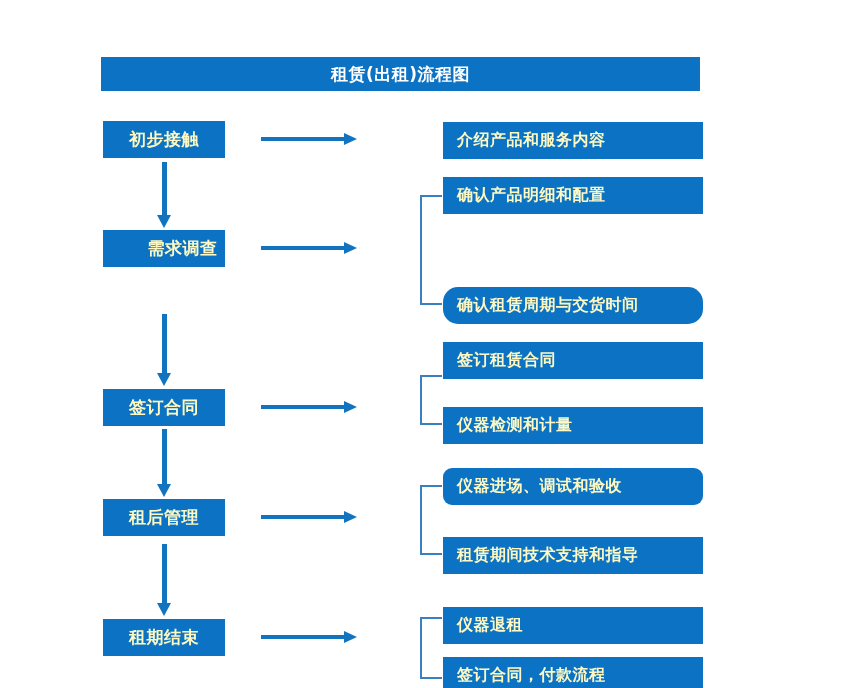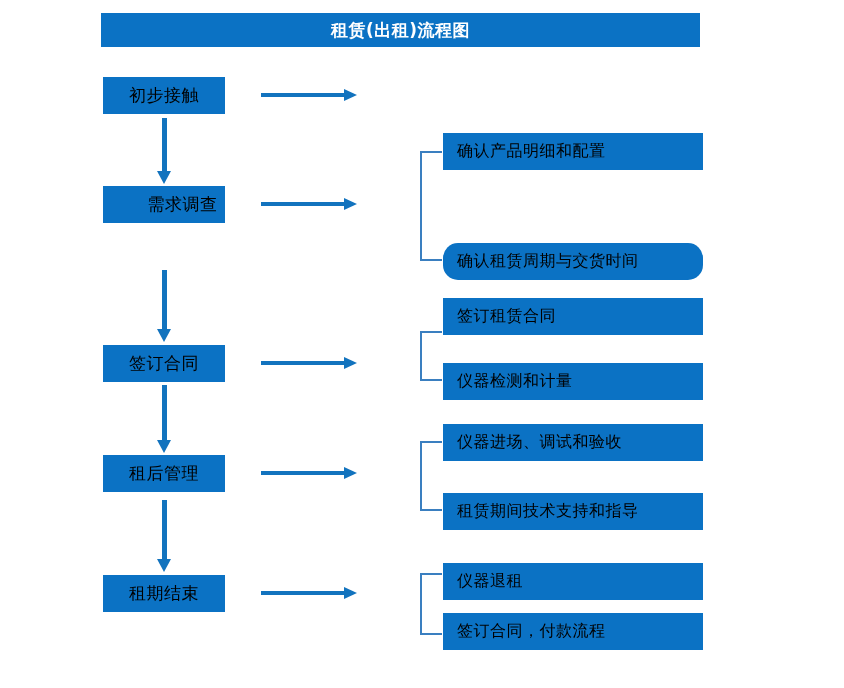--- a/index.html
+++ b/index.html
@@ -10,26 +10,27 @@
     width: 844px;
     height: 688px;
     background: #ffffff;
     font-family: "DejaVu Sans", "Liberation Sans", sans-serif;
     overflow: hidden;
   }
   #canvas {
     position: relative;
     width: 844px;
     height: 524px;
+    margin-top: 44px;
   }
   .box {
     position: absolute;
     background: #0B72C4;
-    color: #000000;
-    font-weight: normal;
+    color: #fef9c3;
+    font-weight: bold;
     display: flex;
     align-items: center;
     box-sizing: border-box;
     letter-spacing: 0.5px;
   }
   .title-banner {
     position: absolute;
     left: 101px;
     top: 13px;
     width: 599px;
@@ -175,33 +176,36 @@
   <div class="h-arrow" style="top:587px;">
     <div class="shaft"></div>
     <div class="head"></div>
   </div>
 
   <div class="bracket" style="top:151px; height:110px;"></div>
   <div class="bracket" style="top:331px; height:50px;"></div>
   <div class="bracket" style="top:441px; height:70px;"></div>
   <div class="bracket" style="top:573px; height:62px;"></div>
 
+  <div class="box detail-box" style="top:78px;">
+    <span>介绍产品和服务内容</span>
+  </div>
   <div class="box detail-box" style="top:133px;">
     <span>确认产品明细和配置</span>
   </div>
   <div class="box detail-box" style="top:243px;border-radius:15px;">
     <span>确认租赁周期与交货时间</span>
   </div>
   <div class="box detail-box" style="top:298px;">
     <span>签订租赁合同</span>
   </div>
   <div class="box detail-box" style="top:363px;">
     <span>仪器检测和计量</span>
   </div>
-  <div class="box detail-box" style="top:424px;">
+  <div class="box detail-box" style="top:424px;border-radius:9px;">
     <span>仪器进场、调试和验收</span>
   </div>
   <div class="box detail-box" style="top:493px;">
     <span>租赁期间技术支持和指导</span>
   </div>
   <div class="box detail-box" style="top:563px;">
     <span>仪器退租</span>
   </div>
   <div class="box detail-box" style="top:613px;">
     <span>签订合同，付款流程</span>

